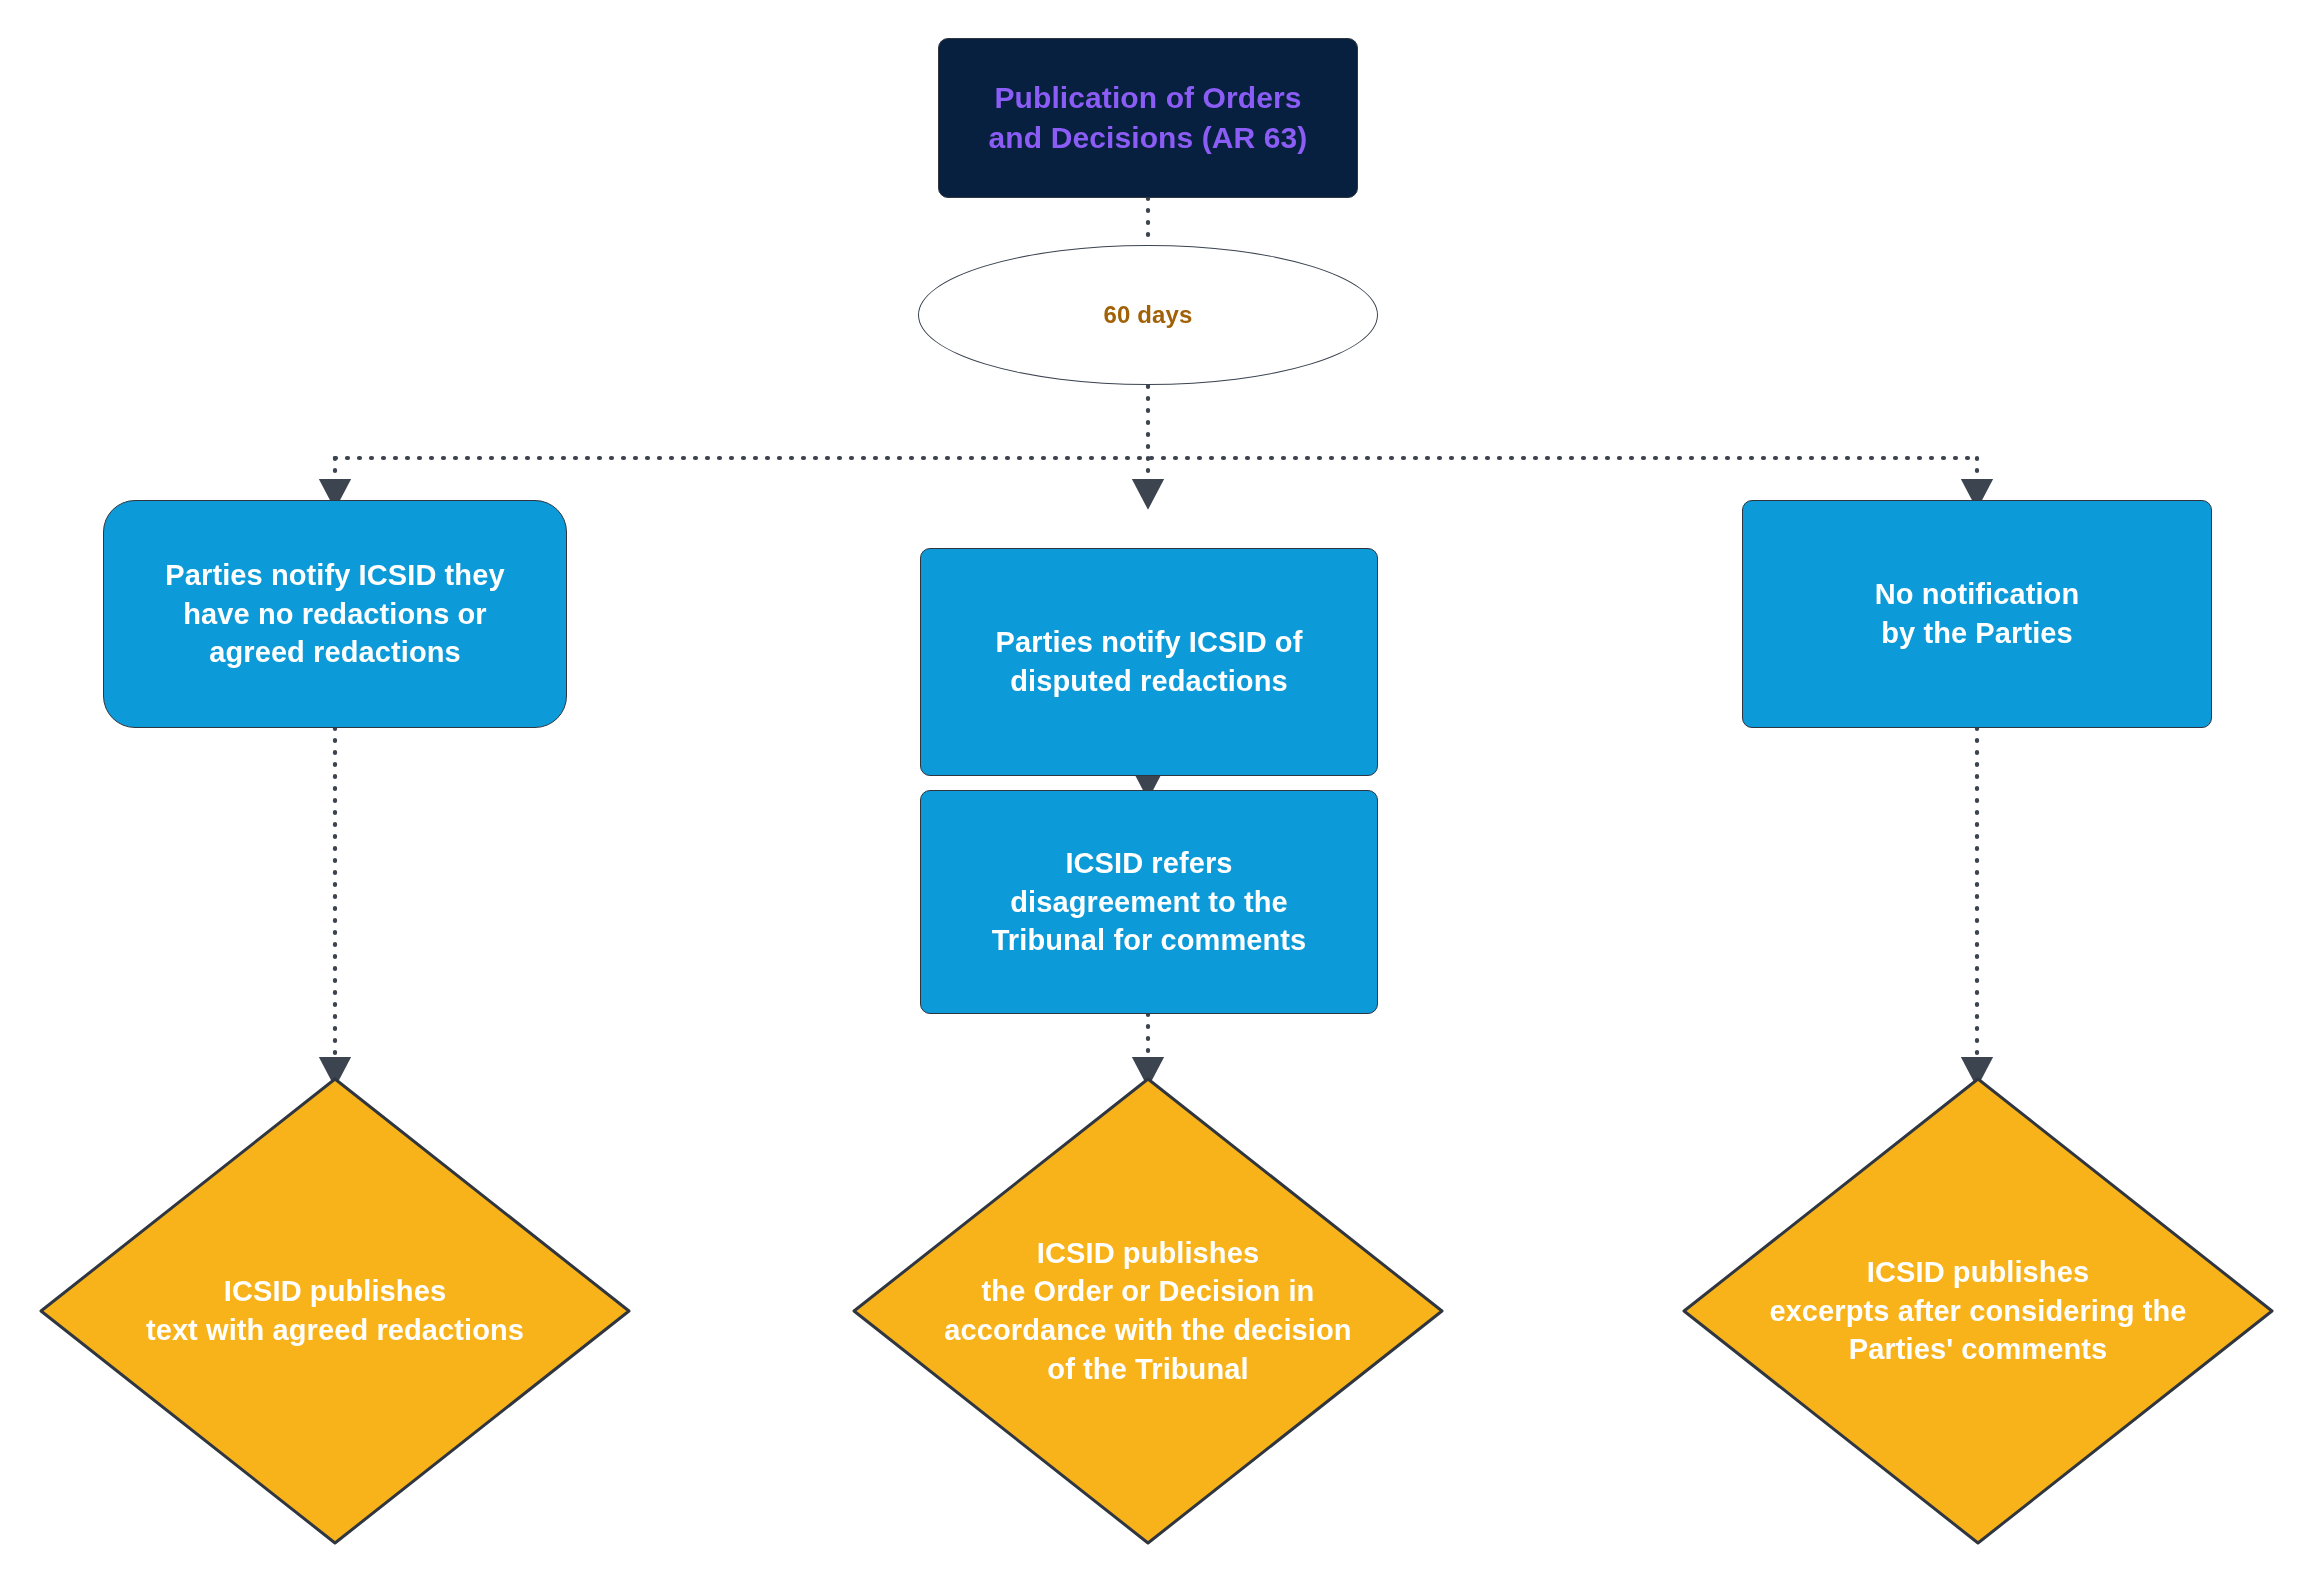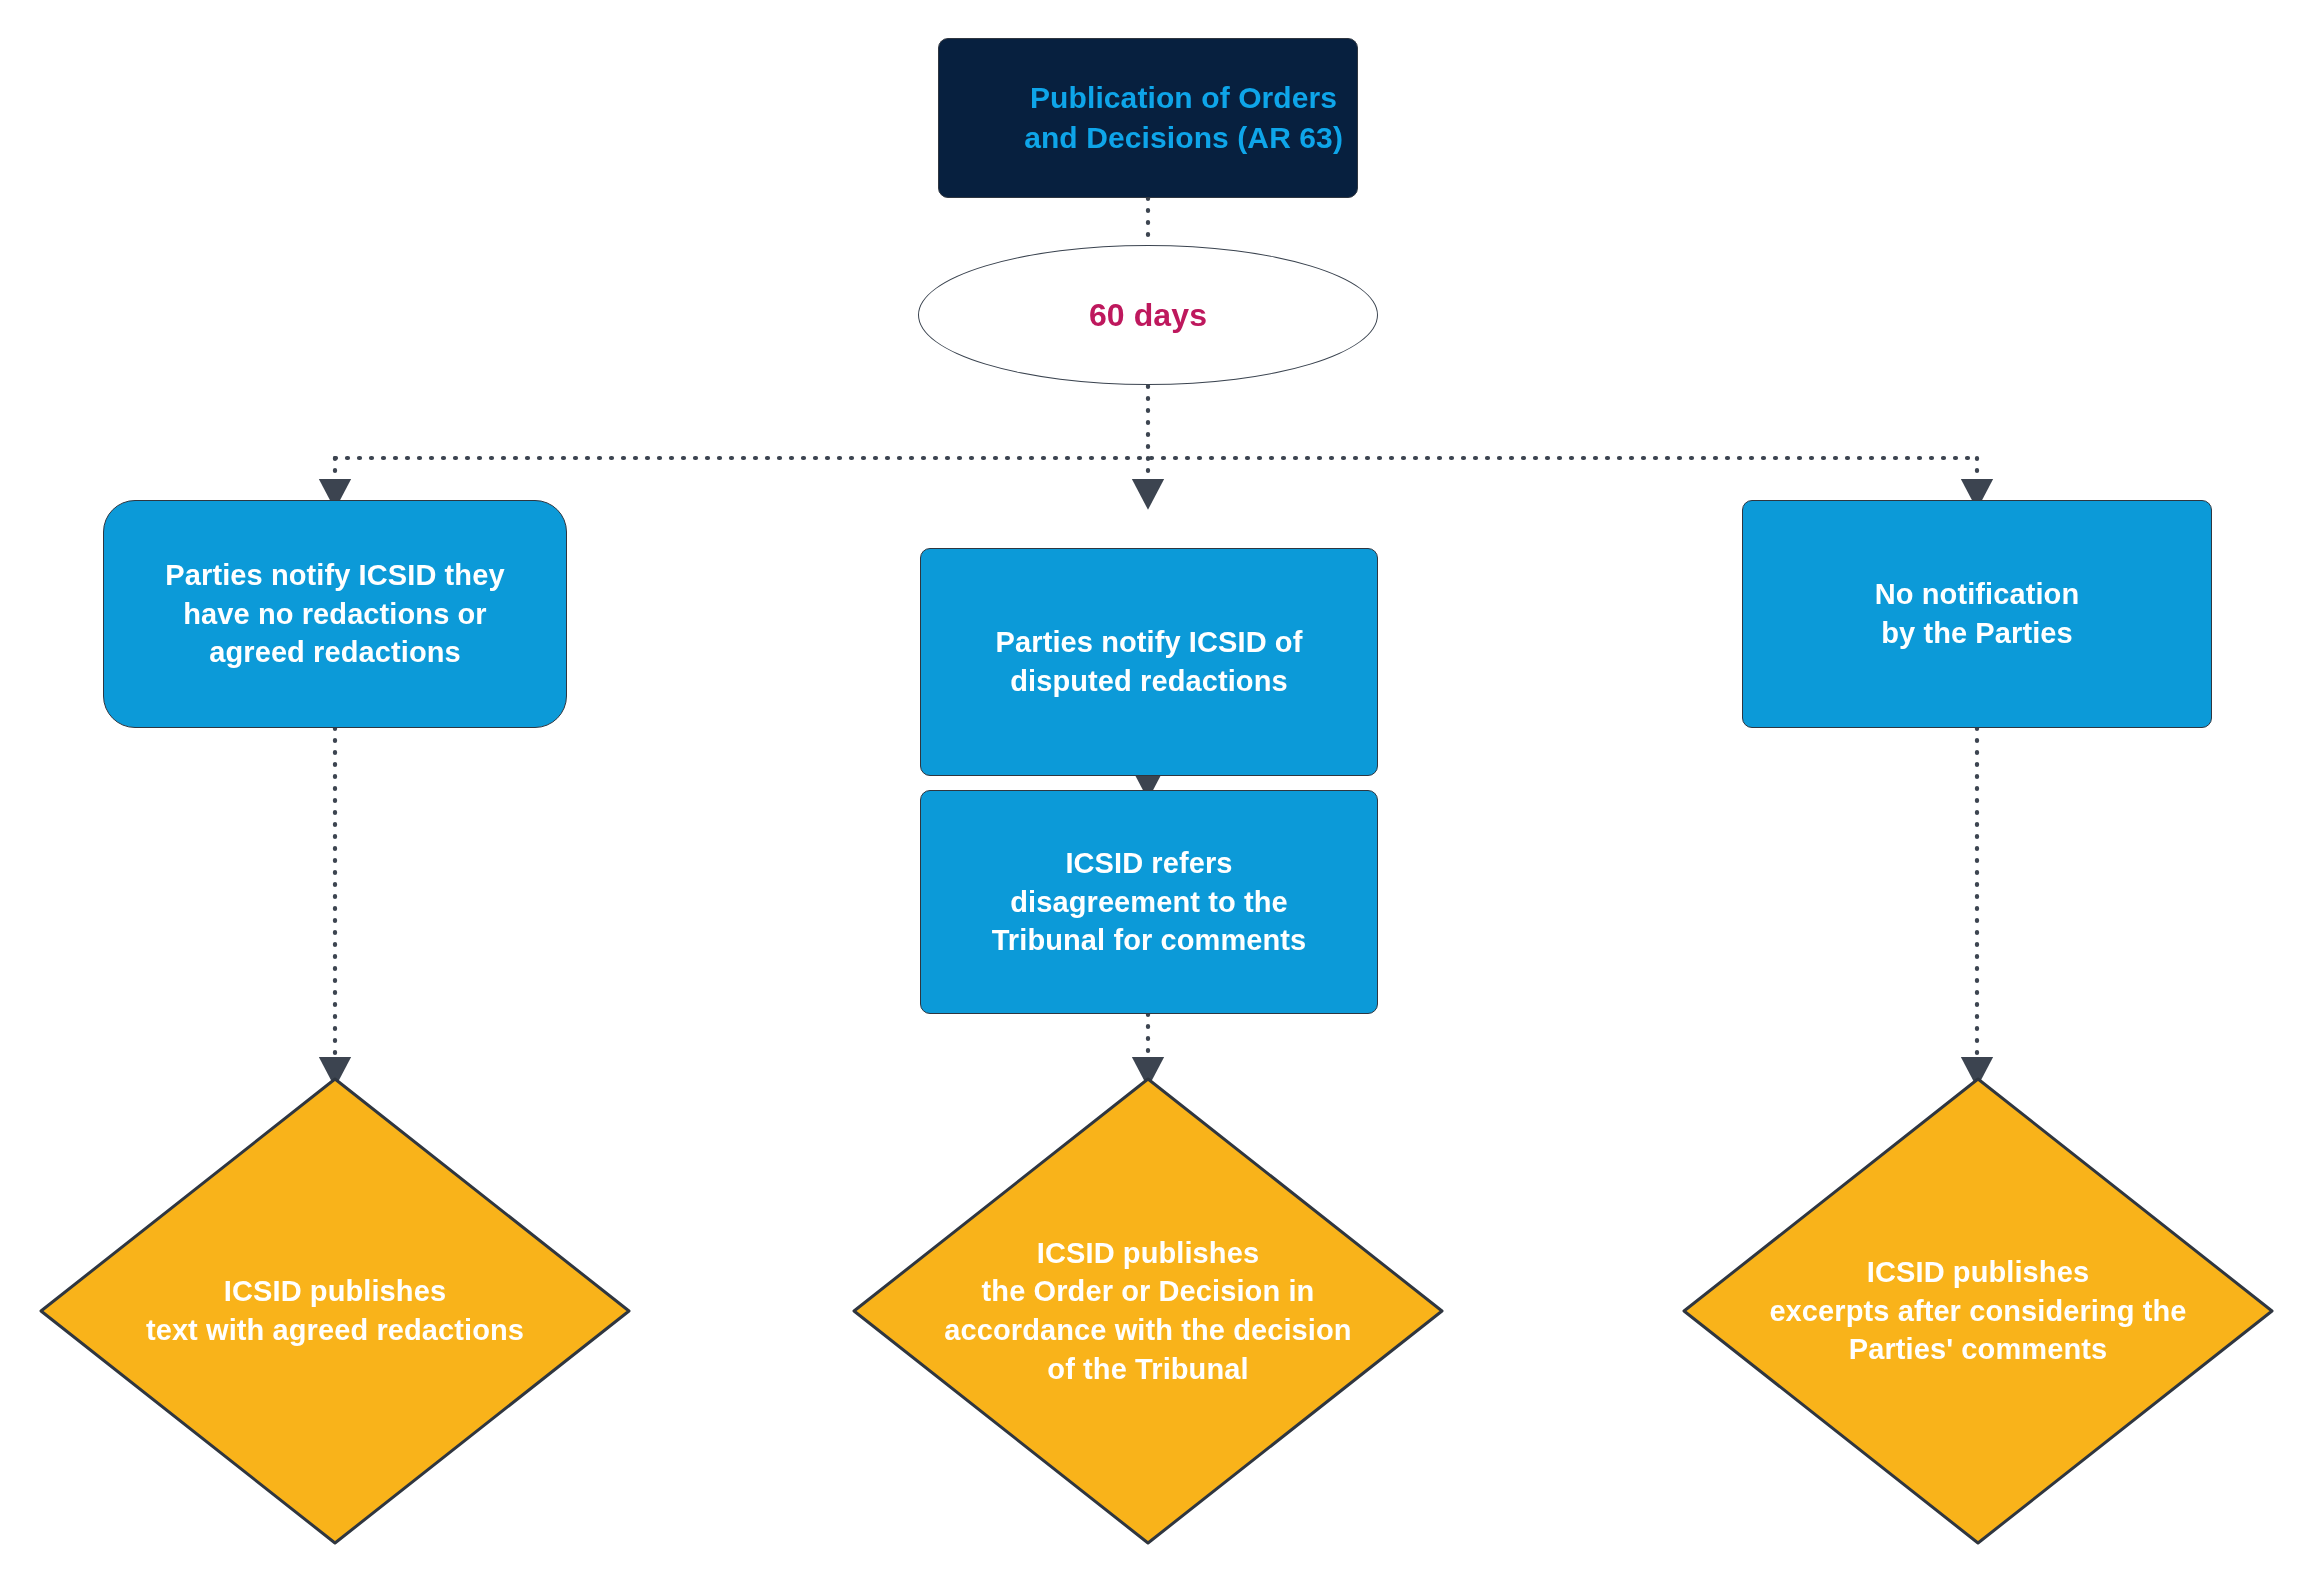--- a/index.html
+++ b/index.html
@@ -36,40 +36,39 @@
     display:flex;
     align-items:center;
     justify-content:center;
     border-radius:10px;
     border:1.6px solid #2f3640;
     box-sizing:border-box;
     padding:8px 14px;
   }
   .box.start{
     background:#07203f;
-    color:#0ea5e9;
+    color:#8b5cf6;
     font-size:30px;
-    justify-content:flex-end;
   }
   .box.step{
     background:#0c9ad8;
     color:#ffffff;
     font-size:29px;
   }
   
   .ellipse{
     position:absolute;
     display:flex;
     align-items:center;
     justify-content:center;
     border:1.6px solid #3b4450;
     border-radius:50%;
     background:#ffffff;
-    color:#be185d;
-    font-size:32px;
+    color:#a16207;
+    font-size:24px;
     box-sizing:border-box;
   }
   
   .diamond-wrap{
     position:absolute;
     display:flex;
     align-items:center;
     justify-content:center;
   }
   .diamond-shape{

